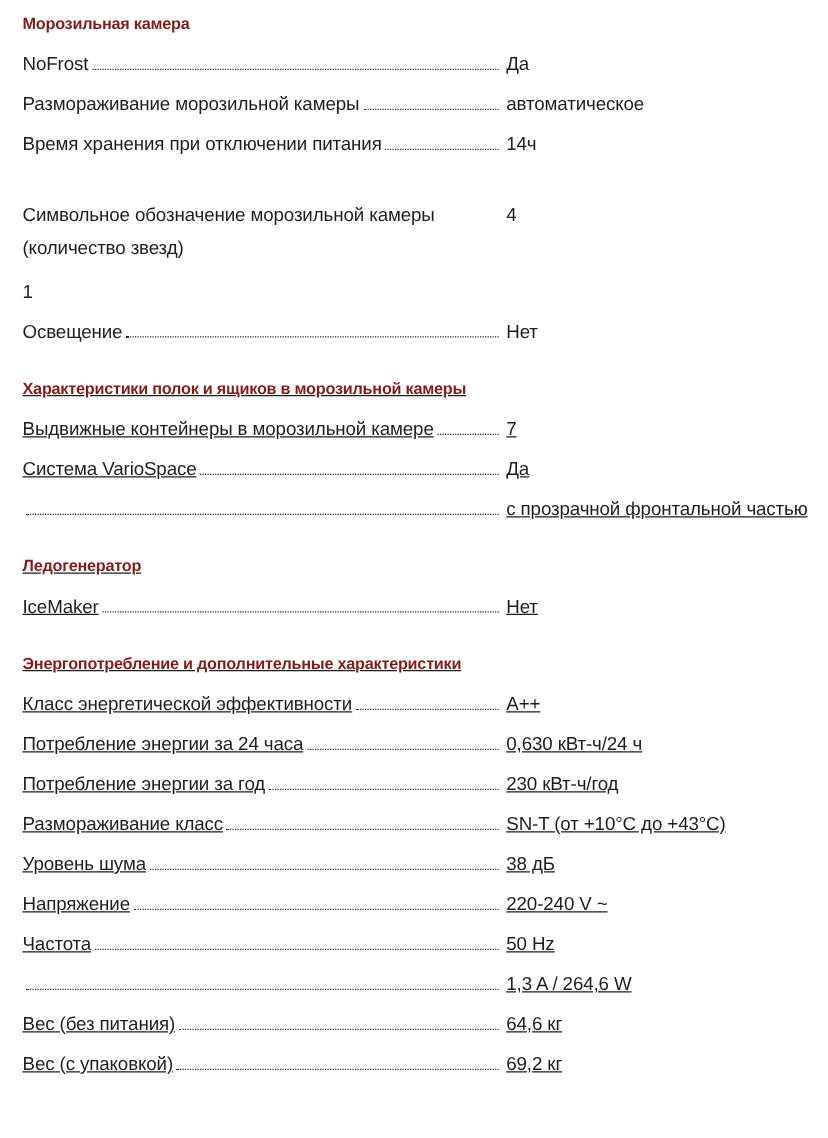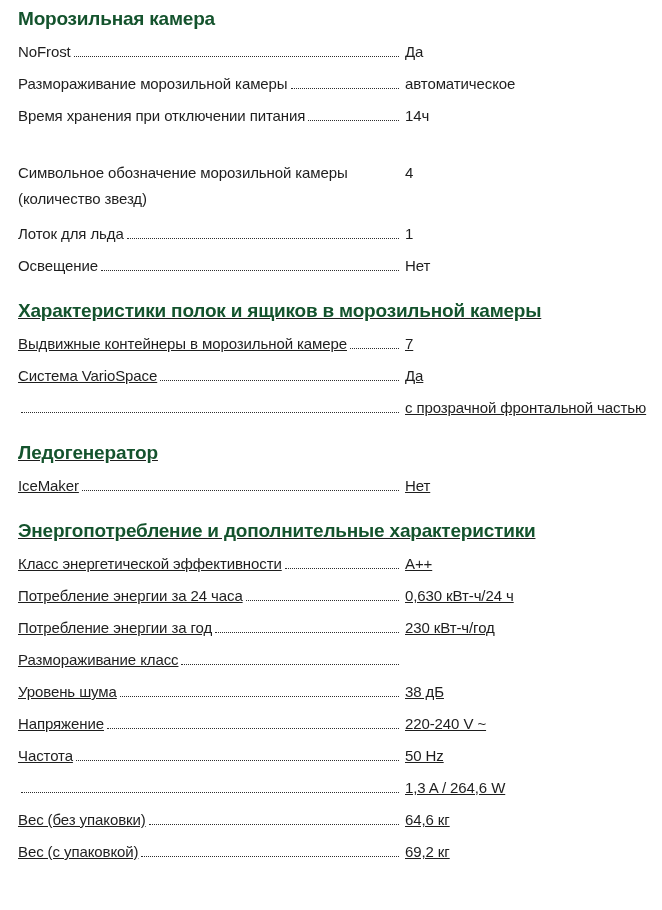--- a/index.html
+++ b/index.html
@@ -15,24 +15,24 @@
     overflow: hidden;
     color: #1e1e1e;
     font-family: "Liberation Sans", "DejaVu Sans", sans-serif;
   }
   .spec-section + .spec-section {
     margin-top: 24px;
     text-decoration: underline;
   }
   .section-title {
     margin: 0 0 6px 0;
-    font-size: 19px;
+    font-size: 13px;
     line-height: 22px;
     font-weight: 700;
-    color: #14532d;
+    color: #7f1d1d;
     letter-spacing: -0.2px;
   }
   .spec-row {
     display: flex;
     align-items: baseline;
     margin-top: 12px;
     font-size: 15px;
     line-height: 20px;
   }
   .row-left {
@@ -90,24 +90,20 @@
           </div>
           <div class="spec-value">14ч</div>
         </div>
         <div class="spec-row no-leader">
           <div class="row-left">
             <span class="spec-label">Символьное обозначение морозильной камеры (количество звезд)</span>
           </div>
           <div class="spec-value">4</div>
         </div>
         <div class="spec-row">
-          <div class="row-left">
-            <span class="spec-label">Лоток для льда</span>
-            <span class="dotted-leader"></span>
-          </div>
           <div class="spec-value">1</div>
         </div>
         <div class="spec-row">
           <div class="row-left">
             <span class="spec-label">Освещение</span>
             <span class="dotted-leader"></span>
           </div>
           <div class="spec-value">Нет</div>
         </div>
       </section>
@@ -165,20 +161,21 @@
             <span class="spec-label">Потребление энергии за год</span>
             <span class="dotted-leader"></span>
           </div>
           <div class="spec-value">230 кВт-ч/год</div>
         </div>
         <div class="spec-row">
           <div class="row-left">
             <span class="spec-label">Размораживание класс</span>
             <span class="dotted-leader"></span>
           </div>
+          <div class="spec-value">SN-T (от +10°C до +43°C)</div>
         </div>
         <div class="spec-row">
           <div class="row-left">
             <span class="spec-label">Уровень шума</span>
             <span class="dotted-leader"></span>
           </div>
           <div class="spec-value">38 дБ</div>
         </div>
         <div class="spec-row">
           <div class="row-left">
@@ -195,21 +192,21 @@
           <div class="spec-value">50 Hz</div>
         </div>
         <div class="spec-row">
           <div class="row-left">
             <span class="dotted-leader"></span>
           </div>
           <div class="spec-value">1,3 A / 264,6 W</div>
         </div>
         <div class="spec-row">
           <div class="row-left">
-            <span class="spec-label">Вес (без упаковки)</span>
+            <span class="spec-label">Вес (без питания)</span>
             <span class="dotted-leader"></span>
           </div>
           <div class="spec-value">64,6 кг</div>
         </div>
         <div class="spec-row">
           <div class="row-left">
             <span class="spec-label">Вес (с упаковкой)</span>
             <span class="dotted-leader"></span>
           </div>
           <div class="spec-value">69,2 кг</div>

